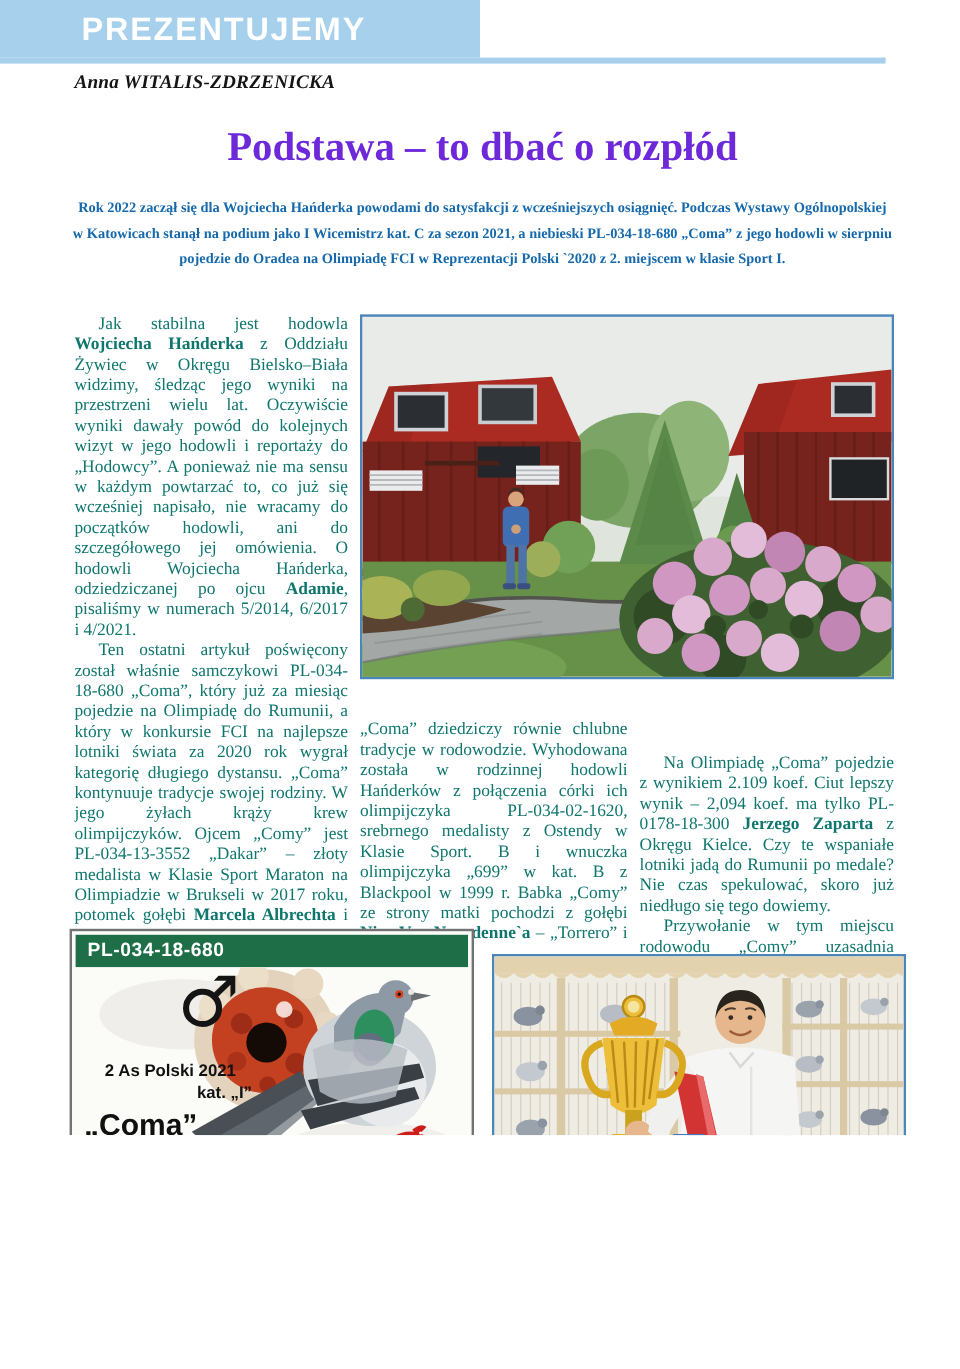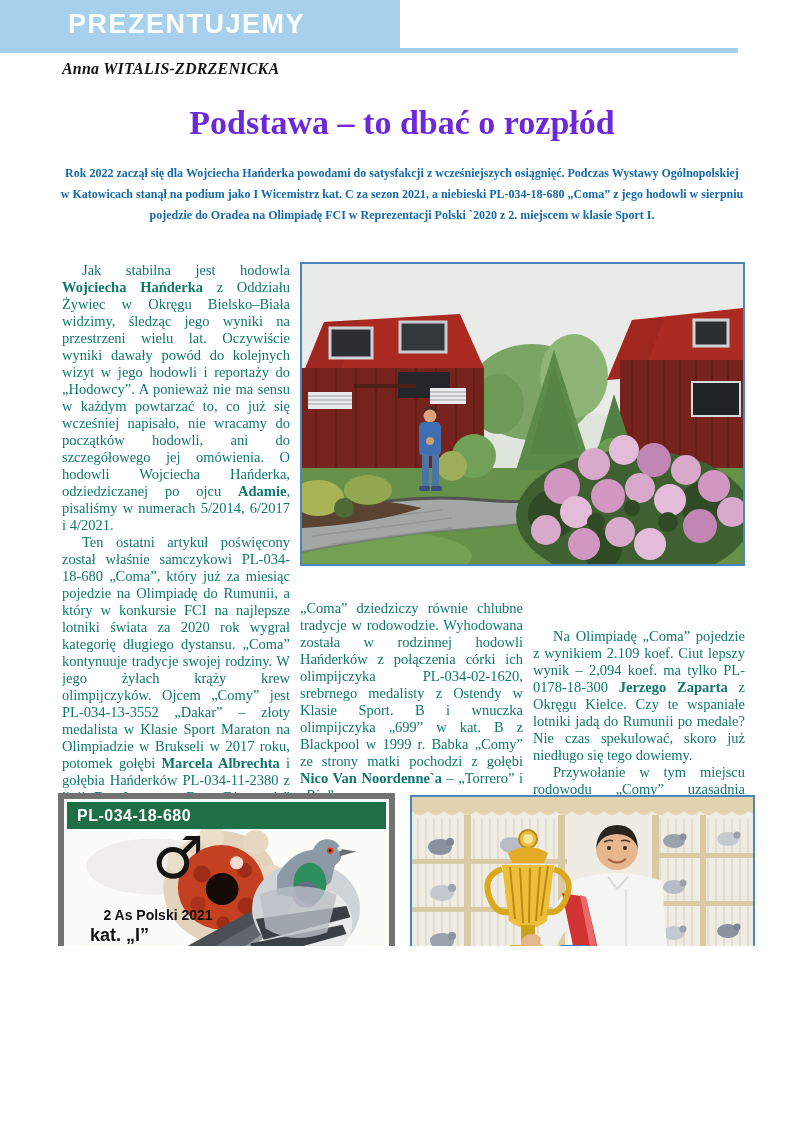--- a/index.html
+++ b/index.html
@@ -27,32 +27,32 @@
   #col3{left:533px;top:600px;width:212px;height:205px;overflow:hidden;margin-top:28px;}
 
   
   .photo-frame{position:absolute;left:300px;top:262px;width:445px;height:304px;
         border:2px solid #4a86ba;box-sizing:border-box;background:#e8ebe7;}
   .photo-frame svg{display:block;width:100%;height:100%;}
   .photo-caption{position:absolute;left:300px;width:445px;top:571px;text-align:center;
         font-size:14px;color:#262626;}
 
   
-  .card{position:absolute;left:58px;top:793px;width:337px;height:228px;
-        border:6px solid #737373;box-sizing:border-box;background:#fbfbf8;text-decoration:underline;}
+  .card{position:absolute;left:58px;top:774px;width:337px;height:228px;
+        border:2px solid #737373;box-sizing:border-box;background:#fbfbf8;text-decoration:underline;}
   .card-header{position:absolute;left:3px;top:3px;right:3px;height:27px;background:#1e6f47;}
   .card-header span{display:block;padding-left:10px;line-height:27px;color:#ffffff;
         font-family:"Liberation Sans",sans-serif;font-weight:bold;font-size:16px;letter-spacing:.5px;}
   .card-art{position:absolute;left:3px;top:30px;right:3px;bottom:3px;}
   .card-art svg{display:block;width:100%;height:100%;}
-  .card-text{position:absolute;font-family:"Liberation Sans",sans-serif;font-weight:bold;color:#111;margin-left:12px;}
+  .card-text{position:absolute;font-family:"Liberation Sans",sans-serif;font-weight:bold;color:#111;}
   .mars{position:absolute;left:88px;top:30px;font-size:58px;font-weight:bold;color:#141414;
         font-family:"DejaVu Sans",sans-serif;line-height:1;}
   .award1{left:14px;top:108px;width:136px;text-align:center;font-size:14px;}
-  .award2{left:14px;top:126px;width:136px;text-align:left;font-size:18px;}
+  .award2{left:14px;top:126px;width:136px;text-align:right;font-size:14px;}
   .cname{left:10px;top:148px;font-size:25px;text-align:right;}
   .clineage{left:12px;top:180px;font-size:15px;}
   .corig{left:14px;top:202px;font-size:15px;}
 
   .cap-left{position:absolute;left:48px;width:352px;top:1023px;text-align:center;
         font-size:13.5px;line-height:16.5px;color:#262626;}
   .cap-right{position:absolute;left:404px;width:354px;top:1023px;text-align:center;
         font-size:13.5px;line-height:16.5px;color:#262626;}
 
   

